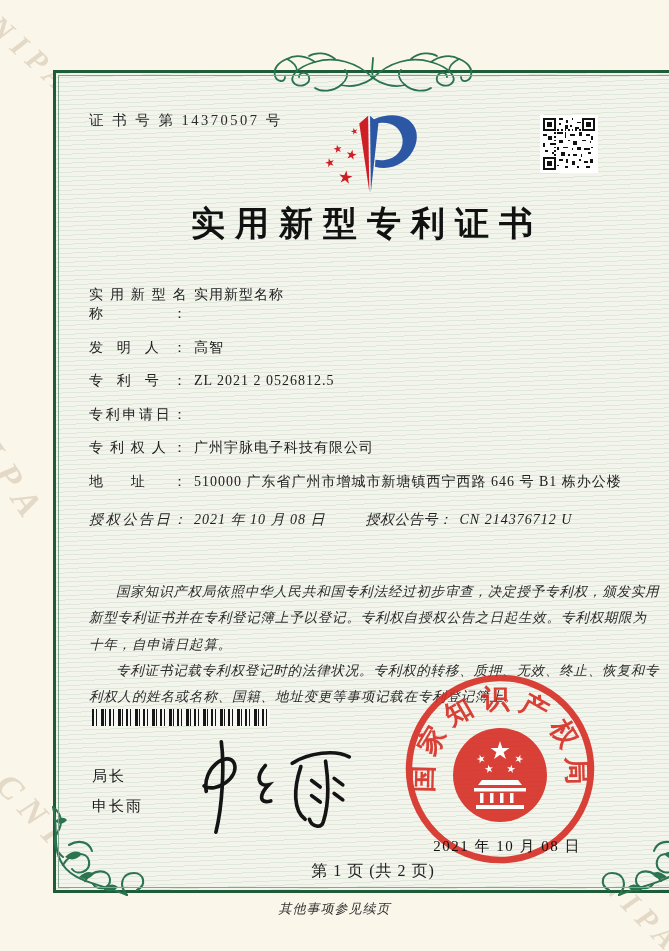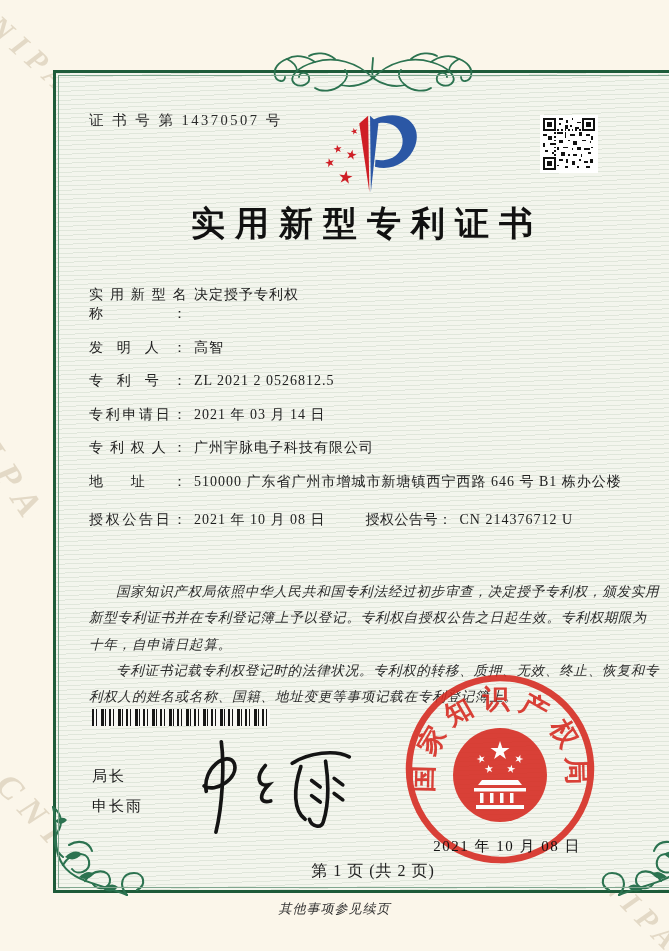--- a/index.html
+++ b/index.html
@@ -53,21 +53,21 @@
     position:absolute; left:0; right:12px; top:128px; text-align:center;
     font-size:34px; font-weight:bold; letter-spacing:10px; color:#111;
   }
   .fields { position:absolute; left:33px; right:28px; top:212px; font-size:14px; }
   .frow { display:flex; margin-bottom:14.5px; line-height:19px; }
   .flabel {
     flex:0 0 98px; text-align:justify; text-align-last:justify;
     letter-spacing:0.5px; color:#222;
   }
   .fvalue { flex:1; margin-left:7px; letter-spacing:1px; color:#222; }
-  .grant-row { display:flex; line-height:23px; margin-top:17px; }
+  .grant-row { display:flex; line-height:23px; margin-top:17px;font-style:italic; }
   .grant-row .flabel2 { letter-spacing:0.5px;text-align:right; }
   .grant-row .fvalue2 { margin-left:7px; letter-spacing:1px; }
   .gpair2 { margin-left:40px; display:flex; }
   .paras { position:absolute; left:33px; right:30px; top:482px;margin-top:24px; }
   .paras p {
     font-size:13.5px; font-style:italic; line-height:1.95;
     text-indent:2em; letter-spacing:0.8px; color:#2b2b2b;
   }
   .barcode {
     position:absolute; left:36px; top:636px; width:178px; height:17px;
@@ -199,33 +199,32 @@
                  M12,27h2v1h-2z M19,27h1v1h-1z M24,27h2v1h-2z M8,26h1v1h-1z"></path>
       </g>
     </svg>
   </div>
 
   <div class="title">实用新型专利证书</div>
 
   <div class="fields">
     <div class="frow">
       <span class="flabel">实用新型名称：</span>
-      <span class="fvalue">决定授予专利权</span>
+      <span class="fvalue">实用新型名称</span>
     </div>
     <div class="frow">
       <span class="flabel">发明人：</span>
       <span class="fvalue">高智</span>
     </div>
     <div class="frow">
       <span class="flabel">专利号：</span>
       <span class="fvalue">ZL 2021 2 0526812.5</span>
     </div>
     <div class="frow">
       <span class="flabel">专利申请日：</span>
-      <span class="fvalue">2021 年 03 月 14 日</span>
     </div>
     <div class="frow">
       <span class="flabel">专利权人：</span>
       <span class="fvalue">广州宇脉电子科技有限公司</span>
     </div>
     <div class="frow">
       <span class="flabel">地址：</span>
       <span class="fvalue">510000 广东省广州市增城市新塘镇西宁西路 646 号 B1 栋办公楼</span>
     </div>
     <div class="grant-row">

